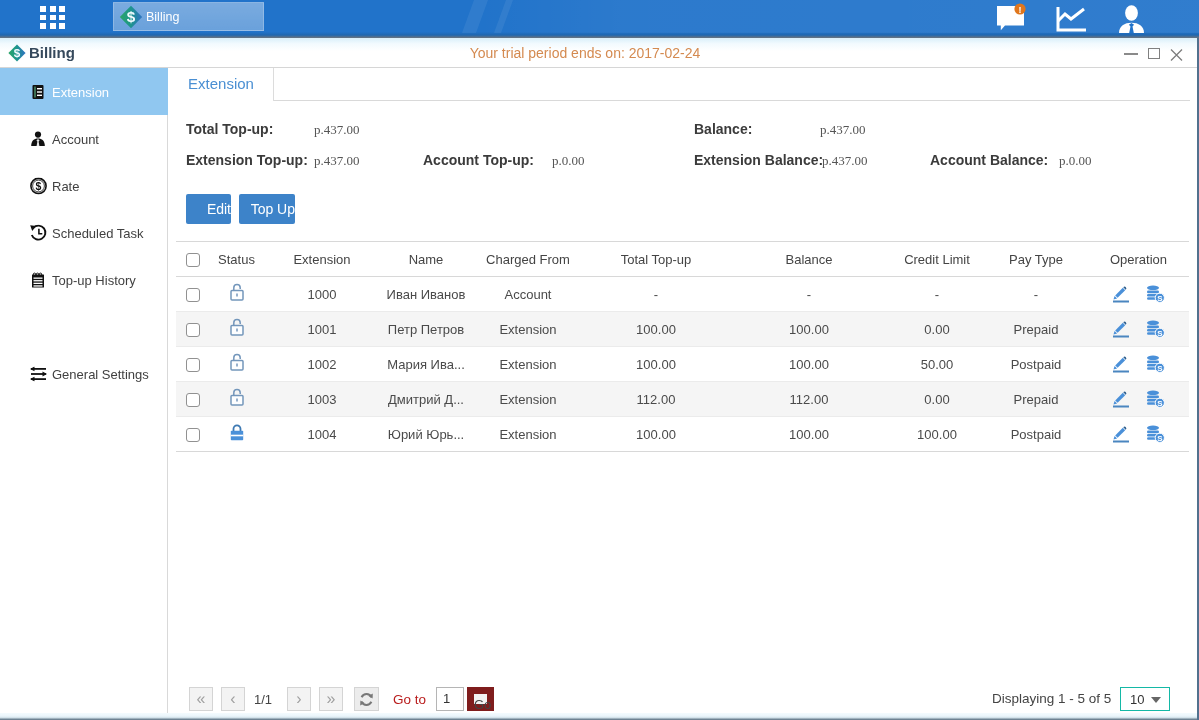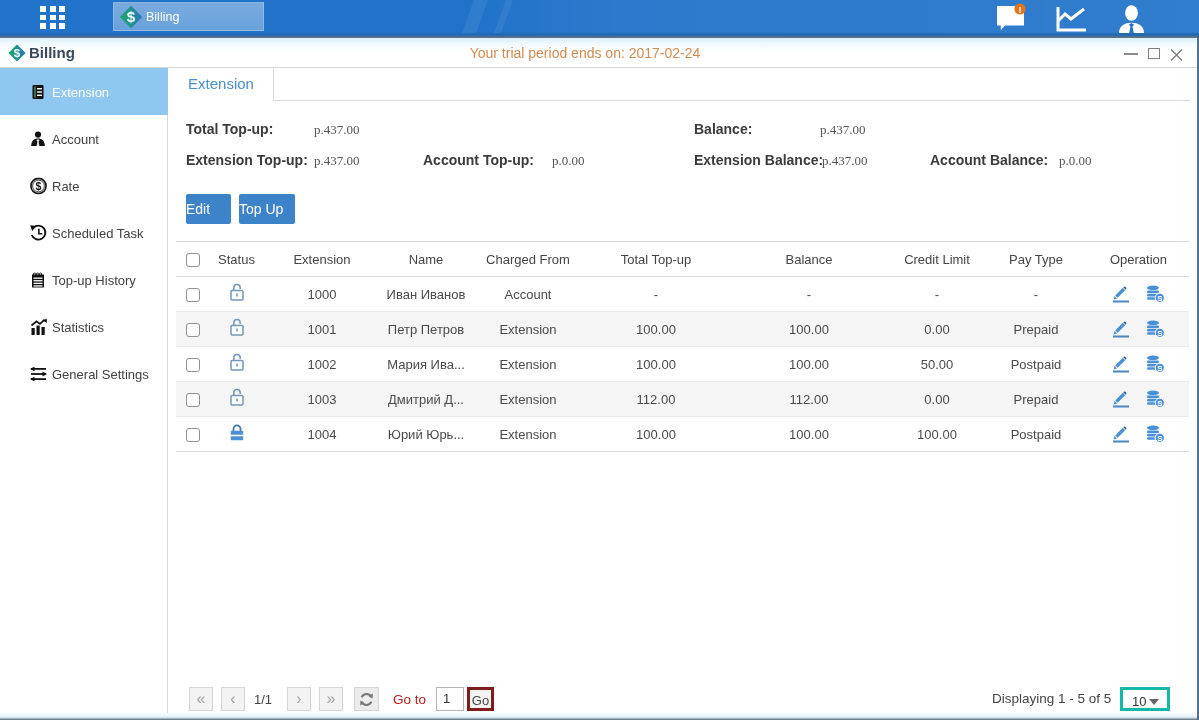--- a/index.html
+++ b/index.html
@@ -39,43 +39,43 @@
 .sideitem.sel .lbl { color:#fff; }
 
 
 #tabstrip-border { position:absolute; left:274px; top:100px; width:916px; height:1px; background:#d9d9d9; }
 #tab { position:absolute; left:168px; top:68px; width:106px; height:33px; background:#fff;
   border-right:1px solid #dcdcdc; }
 #tab .txt { position:absolute; width:106px; text-align:center; top:7px; font-size:15px; color:#4a8fd3; }
 .slabel { position:absolute; font-size:14px; font-weight:bold; color:#3b3b3b; }
 .svalue { position:absolute; font-size:13px; color:#555;font-family:Liberation Serif, serif; }
 .btn { position:absolute; top:194px; height:30px; background:#3d83c9; color:#fff; font-size:14px;
-  text-align:left; line-height:30px; border-radius:2px; }
+  text-align:right; line-height:30px; border-radius:2px; }
 
 
 #tbl { position:absolute; left:176px; top:241px; width:1013px; border-collapse:collapse; table-layout:fixed; }
 #tbl th { height:35px; font-weight:normal; font-size:13px; color:#444;
   border-top:1px solid #d8d8d8; border-bottom:1px solid #d8d8d8; text-align:center; }
 #tbl td { height:35px; font-size:13px; color:#4a4a4a; text-align:center; border-bottom:1px solid #ebebeb; }
 #tbl tr.alt td { background:#f5f5f5; }
 #tbl tr.last td { border-bottom:1px solid #d8d8d8; }
 .cb { display:inline-block; width:14px; height:14px; border:1px solid #919191; border-radius:3px; background:#fff; vertical-align:middle; }
 .opicons svg { vertical-align:middle; }
 
 
 .pgbtn { position:absolute; top:687px; width:24px; height:24px; background:#f3f3f3;
   border:1px solid #d4d4d4; color:#a0a0a0; text-align:center; font-size:16px; line-height:21px; }
 #pgtext { position:absolute; left:250px; top:692px; width:26px; text-align:center; font-size:13px; color:#444; }
 #goto { position:absolute; left:393px; top:692px; font-size:13.5px; color:#b91c1c; }
 #gotoinput { position:absolute; left:436px; top:687px; width:28px; height:24px; border:1px solid #b5b5b5;
   background:#fff; font-size:13px; color:#333; padding-left:6px; line-height:22px; }
 #gobtn { position:absolute; left:467px; top:687px; width:27px; height:24px; background:#f3f3f3;
-  border:3px solid #7f1d1d; font-size:13px; color:#444; text-align:center; line-height:22px; }
+  border:7px solid #7f1d1d; font-size:13px; color:#444; text-align:center; line-height:22px; }
 #displaying { position:absolute; left:992px; top:691px; font-size:13.5px; color:#444; }
-#dropdown { position:absolute; left:1120px; top:687px; width:50px; height:24px; border:3px solid #14b8a6;
+#dropdown { position:absolute; left:1120px; top:687px; width:50px; height:24px; border:1px solid #14b8a6;
   background:#fff; }
 #dropdown .num { position:absolute; left:9px; top:4px; font-size:13px; color:#333; }
 #dropdown .tri { position:absolute; right:8px; top:9px; width:0; height:0;
   border-left:5.5px solid transparent; border-right:5.5px solid transparent; border-top:6px solid #666; }
 
 #bottomstrip { position:absolute; left:0; top:713px; width:1199px; height:7px;
   background:linear-gradient(180deg,#f4fbfe 0%,#eaf5fb 45%,#d3e2ea 65%,#93a5b2 82%,#566b7d 100%); }
 #rightedge { position:absolute; left:1196.5px; top:38px; width:2.5px; height:682px; background:#51718e; }
 </style>
 </head>
@@ -191,30 +191,20 @@
         <rect x="2" y="3" width="12" height="13" rx="0.5" fill="#111"></rect>
         <circle cx="4.5" cy="2.8" r="1.2" fill="none" stroke="#111" stroke-width="1"></circle>
         <circle cx="7.5" cy="2.8" r="1.2" fill="none" stroke="#111" stroke-width="1"></circle>
         <circle cx="10.5" cy="2.8" r="1.2" fill="none" stroke="#111" stroke-width="1"></circle>
         <rect x="3.5" y="6" width="9" height="1.3" fill="#fff"></rect>
         <rect x="3.5" y="8.6" width="9" height="1.3" fill="#fff"></rect>
         <rect x="3.5" y="11.2" width="9" height="1.3" fill="#fff"></rect>
         <rect x="3.5" y="13.8" width="9" height="1.3" fill="#fff"></rect>
       </svg>
       <div class="lbl">Top-up History</div>
-    </div>
-    <div class="sideitem" style="top:235px">
-      <svg width="17" height="17" viewBox="0 0 17 17">
-        <rect x="1.5" y="9.5" width="3.2" height="7" fill="#111"></rect>
-        <rect x="6.5" y="7" width="3.2" height="9.5" fill="#111"></rect>
-        <rect x="11.5" y="8.5" width="3.2" height="8" fill="#111"></rect>
-        <path d="M1.5 7 L6.5 2.8 L10 5.4 L14.5 1.2" stroke="#111" stroke-width="1.7" fill="none"></path>
-        <path d="M16.8 0 L16.8 4.6 L12.8 2 Z" fill="#111"></path>
-      </svg>
-      <div class="lbl">Statistics</div>
     </div>
     <div class="sideitem" style="top:282px">
       <svg width="17" height="15" viewBox="0 0 17 15">
         <rect x="1" y="1.5" width="15" height="1.8" fill="#111"></rect>
         <path d="M0 2.4 L4.5 0 V4.8 Z" fill="#111"></path>
         <rect x="1" y="6.6" width="15" height="1.8" fill="#111"></rect>
         <path d="M17 7.5 L12.5 5.1 V9.9 Z" fill="#111"></path>
         <rect x="1" y="11.7" width="15" height="1.8" fill="#111"></rect>
         <path d="M0 12.6 L4.5 10.2 V15 Z" fill="#111"></path>
       </svg>

